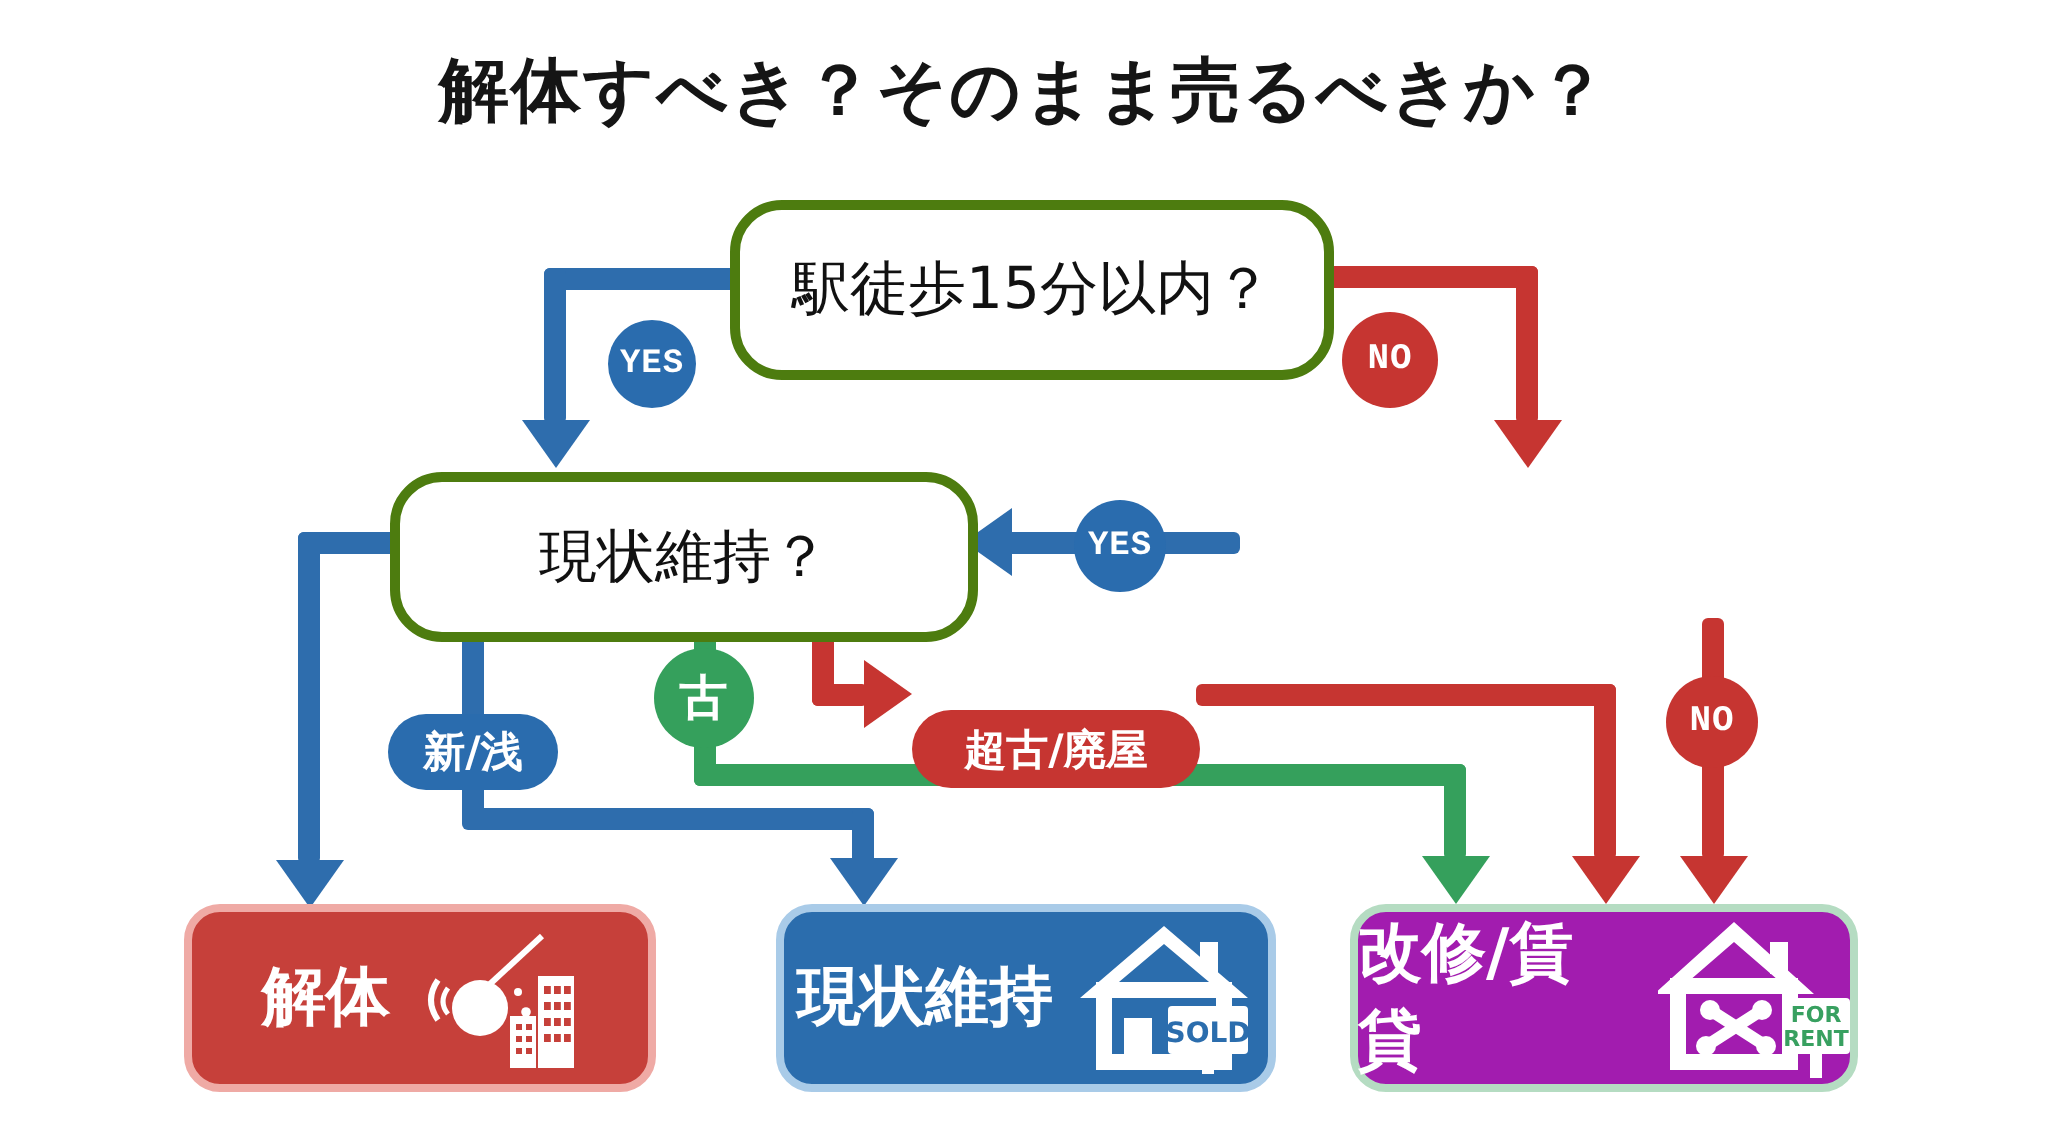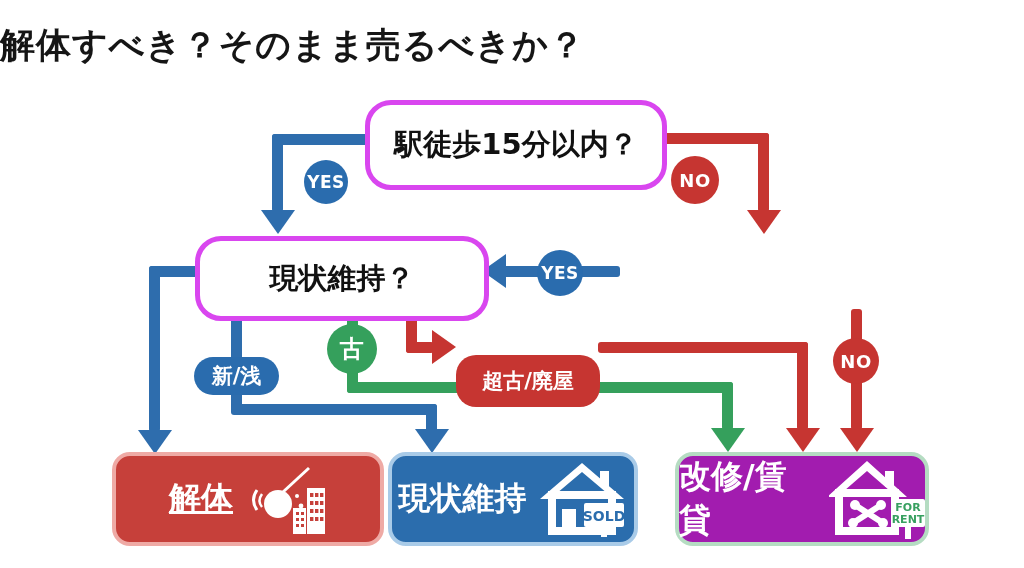--- a/index.html
+++ b/index.html
@@ -1,41 +1,41 @@
 <!DOCTYPE html>
 <html><head>
 <meta charset="utf-8">
 <style>
   html,body{margin:0;padding:0;background:#ffffff;}
   .stage{
     position:relative;width:1024px;height:568px;background:#ffffff;overflow:hidden;
     font-family:"DejaVu Sans","Liberation Sans",sans-serif;
   }
   .title{
-    position:absolute;left:0;right:0;top:22px;
+    position:absolute;left:0;right:0;top:22px;text-align:center;
     font-size:35px;font-weight:800;color:#151515;letter-spacing:1px;
   }
   .qbox{
-    position:absolute;background:#ffffff;border:5px solid #d946ef;border-radius:26px;
+    position:absolute;background:#ffffff;border:5px solid #4d7c0f;border-radius:26px;
     display:flex;align-items:center;justify-content:center;
-    font-size:29px;font-weight:700;color:#111;z-index:3;
+    font-size:29px;font-weight:400;color:#111;z-index:3;
   }
   .seg{position:absolute;z-index:1;border-radius:3px;}
   .c-blue{background:#2e6dad;}
   .c-red{background:#c63531;}
   .c-green{background:#35a05c;}
   .arrow{position:absolute;width:0;height:0;z-index:2;}
   .a-down-blue{border-left:17px solid transparent;border-right:17px solid transparent;border-top:24px solid #2e6dad;}
   .a-down-red{border-left:17px solid transparent;border-right:17px solid transparent;border-top:24px solid #c63531;}
   .a-down-green{border-left:17px solid transparent;border-right:17px solid transparent;border-top:24px solid #35a05c;}
   .a-left-blue{border-top:17px solid transparent;border-bottom:17px solid transparent;border-right:24px solid #2e6dad;}
   .a-right-red{border-top:17px solid transparent;border-bottom:17px solid transparent;border-left:24px solid #c63531;}
   .badge{
     position:absolute;border-radius:50%;display:flex;align-items:center;justify-content:center;
-    color:#fff;font-weight:800;z-index:4;letter-spacing:0.5px;
+    color:#fff;font-weight:800;z-index:4;letter-spacing:0.5px;font-family:Liberation Mono, monospace;
   }
   .b-blue{background:#2a6cae;}
   .b-red{background:#c63531;}
   .b-green{background:#35a05c;}
   .pill{
     position:absolute;border-radius:20px;display:flex;align-items:center;justify-content:center;
     color:#fff;font-weight:800;font-size:21px;z-index:4;margin-top:26px;
   }
   .outcome{
     position:absolute;top:452px;height:94px;border-radius:18px;
@@ -98,23 +98,23 @@
   </div>
 
 
   <div class="badge b-blue" style="left:304px;top:160px;width:44px;height:44px;font-size:17px;">YES</div>
   <div class="badge b-red" style="left:671px;top:156px;width:48px;height:48px;font-size:18px;">NO</div>
   <div class="badge b-blue" style="left:537px;top:250px;width:46px;height:46px;font-size:17px;">YES</div>
   <div class="badge b-red" style="left:833px;top:338px;width:46px;height:46px;font-size:18px;">NO</div>
 
   <div class="pill b-blue" style="left:194px;top:331px;width:85px;height:38px;">新/浅</div>
   <div class="badge b-green" style="left:327px;top:324px;width:50px;height:50px;font-size:24px;">古</div>
-  <div class="pill b-red" style="left:456px;top:329px;width:144px;height:52px;">超古/廃屋</div>
+  <div class="pill b-red" style="left:456px;top:329px;width:144px;height:39px;">超古/廃屋</div>
 
-  <div class="outcome o-red" style="left:112px;width:272px;text-decoration:underline;">
+  <div class="outcome o-red" style="left:92px;width:236px;">
     <span>解体</span>
     <svg class="oicon" width="82" height="70" viewBox="0 0 82 70">
       <path d="M64 4 L38 28" stroke="#ffffff" stroke-width="3" fill="none"></path>
       <circle cx="33" cy="40" r="14" fill="#ffffff"></circle>
       <path d="M12 26 q-7 10 0 20" stroke="#ffffff" stroke-width="3" fill="none"></path>
       <path d="M17 30 q-5 7 0 13" stroke="#ffffff" stroke-width="2.5" fill="none"></path>
       <circle cx="52" cy="32" r="2" fill="#ffffff"></circle>
       <circle cx="56" cy="42" r="2.4" fill="#ffffff"></circle>
       <circle cx="50" cy="50" r="2" fill="#ffffff"></circle>
       <rect x="48" y="44" width="13" height="26" fill="#ffffff"></rect>

